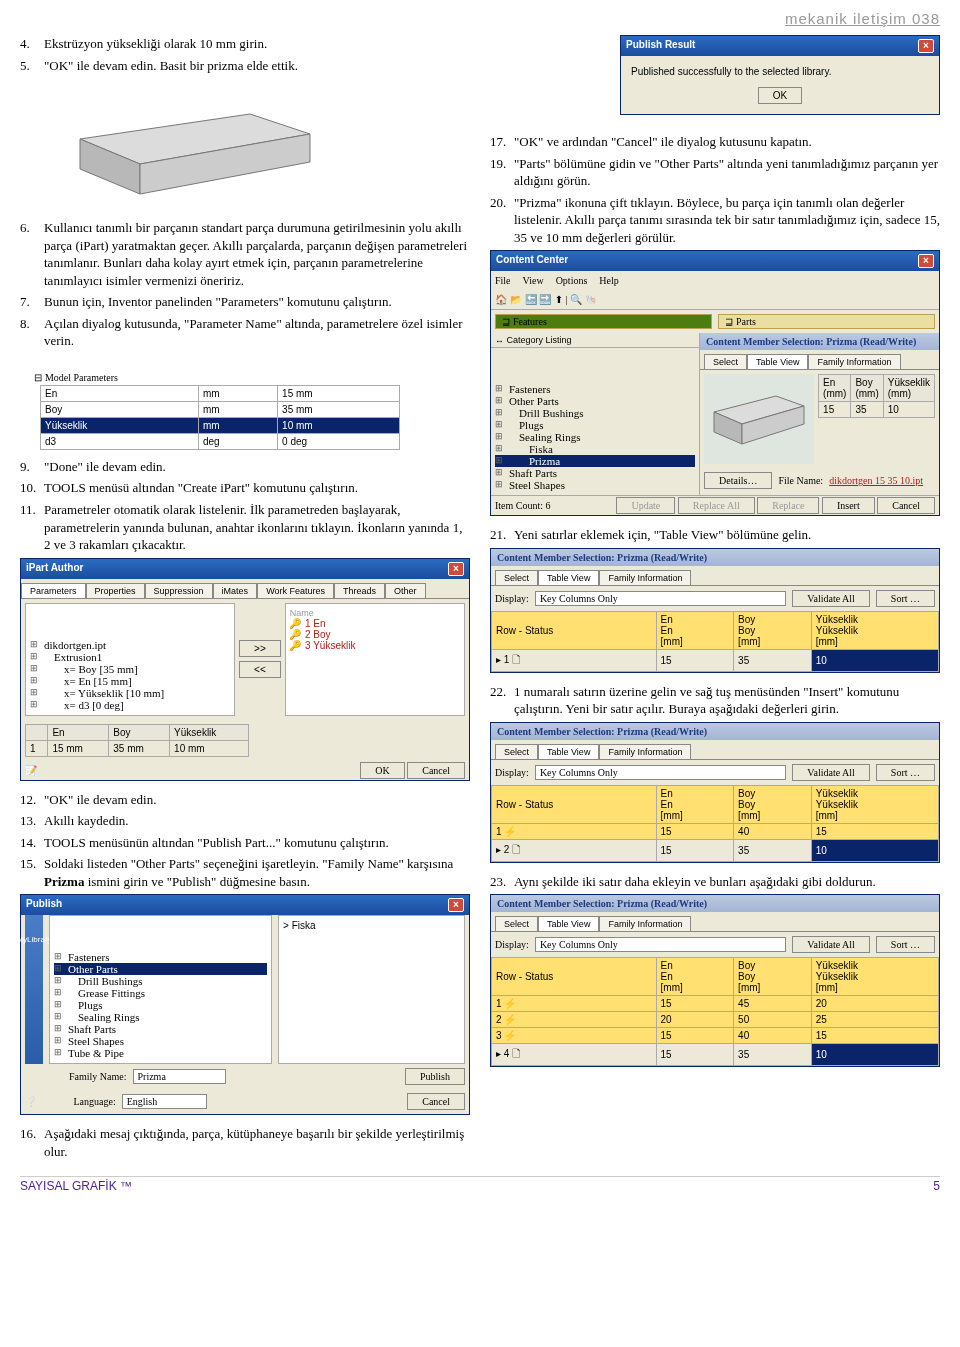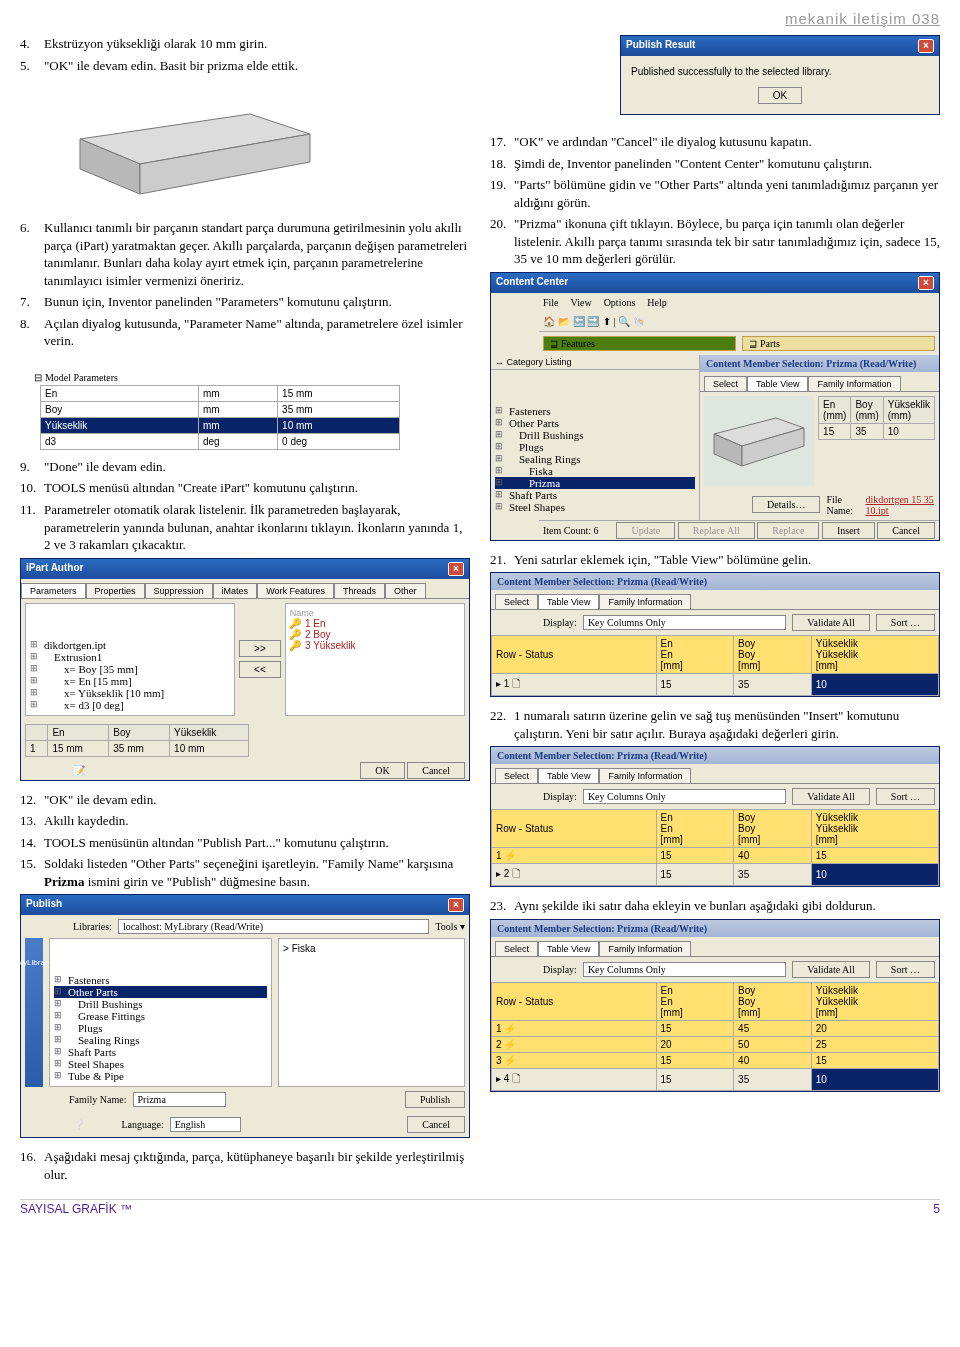--- a/index.html
+++ b/index.html
@@ -19,21 +19,21 @@
 .winbody { padding: 10px; text-align: center; }
 .tabs { display: flex; border-bottom: 1px solid #888; margin-top: 4px; }
 .tabs .tab { padding: 2px 8px; border: 1px solid #888; border-bottom: none; background: #f4f2e8; font-size: 9px; }
 .tabs .tab.active { background: #fff; }
 .btn { border: 1px solid #888; background: #ece9d8; padding: 2px 14px; font-size: 10px; border-radius: 0; }
 .btn-ok { display: inline-block; }
 .table { border-collapse: collapse; width: 100%; font-size: 10px; font-family: Tahoma, Arial, sans-serif; }
 .table th, .table td { border: 1px solid #aaa; padding: 2px 4px; text-align: left; }
 .table th { background: #e8e6d8; font-weight: normal; }
 .yellowrow td, .yellowrow th { background: #ffe070; }
-.panel-row { display: flex; gap: 6px; padding: 4px; align-items: center; font-size: 10px; font-family: Tahoma; margin-left: 48px; }
+.panel-row { display: flex; gap: 6px; padding: 4px; align-items: center; font-size: 10px; font-family: Tahoma; }
 .input { border: 1px solid #888; background: #fff; padding: 1px 4px; font-size: 10px; flex: 1; }
 .select { border: 1px solid #888; background: #fff; padding: 1px 4px; font-size: 10px; }
 .tree { font-family: Tahoma; font-size: 11px; padding: 4px; margin-top: 31px; }
 .tree li { list-style: none; padding-left: 14px; position: relative; }
 .tree li::before { content: "⊞"; position: absolute; left: 0; color: #666; font-size: 9px; }
 .redtxt { color: #b02020; }
 .footer { display: flex; justify-content: space-between; color: #4c1d95; font-family: Arial; font-size: 12px; margin-top: 12px; border-top: 0.5px solid #ccc; padding-top: 2px;}
 .panel-title { background: linear-gradient(#bcc9e0, #a3b5d5); color: #1b3a82; font-weight: bold; padding: 3px 6px; font-family: Tahoma; font-size: 10px; }
 .inner-img { width: 100%; height: 90px; background: #dfe5df; display: flex; align-items: center; justify-content: center; position: relative; }
 .hr-space { height: 8px; }
@@ -199,25 +199,20 @@
           <span class="num">15.</span>
           <span class="txt"><span>Soldaki listeden "Other Parts" seçeneğini işaretleyin. "Family Name" karşısına </span><span class="bold">Prizma</span><span> ismini girin ve "Publish" düğmesine basın.</span></span>
         </li>
 </ol>
 
 <div class="win">
 <div class="winbar">
           <span>Publish</span>
           <span class="xbtn">×</span>
         </div>
-<div class="panel-row">
-<span>Libraries:</span>
-<span class="input">localhost: MyLibrary (Read/Write)</span>
-<span>Tools ▾</span>
-</div>
 <div style="display:flex;gap:6px;padding:0 4px;">
 <div style="width:18px;background:linear-gradient(#4a7cc8,#2a5ca8);display:flex;align-items:flex-start;justify-content:center;padding-top:20px;color:#fff;font-size:8px;">MyLibrary</div>
 <div style="flex:1;border:1px solid #aaa;background:#fff;">
 <ul class="tree">
 <li>Fasteners</li>
 <li style="background:#0a246a;color:#fff">Other Parts</li>
 <li style="padding-left:24px">Drill Bushings</li>
 <li style="padding-left:24px">Grease Fittings</li>
 <li style="padding-left:24px">Plugs</li>
 <li style="padding-left:24px">Sealing Rings</li>
@@ -264,24 +259,20 @@
 </div>
 </div>
 
 <div class="hr-space"></div>
 <ol>
 <li>
           <span class="num">17.</span>
           <span class="txt">"OK" ve ardından "Cancel" ile diyalog kutusunu kapatın.</span>
         </li>
 <li>
-          <span class="num">18.</span>
-          <span class="txt">Şimdi de, Inventor panelinden "Content Center" komutunu çalıştırın.</span>
-        </li>
-<li>
           <span class="num">19.</span>
           <span class="txt">"Parts" bölümüne gidin ve "Other Parts" altında yeni tanımladığımız parçanın yer aldığını görün.</span>
         </li>
 <li>
           <span class="num">20.</span>
           <span class="txt">"Prizma" ikonuna çift tıklayın. Böylece, bu parça için tanımlı olan değerler listelenir. Akıllı parça tanımı sırasında tek bir satır tanımladığımız için, sadece 15, 35 ve 10 mm değerleri görülür.</span>
         </li>
 </ol>
 
 <div class="win">

